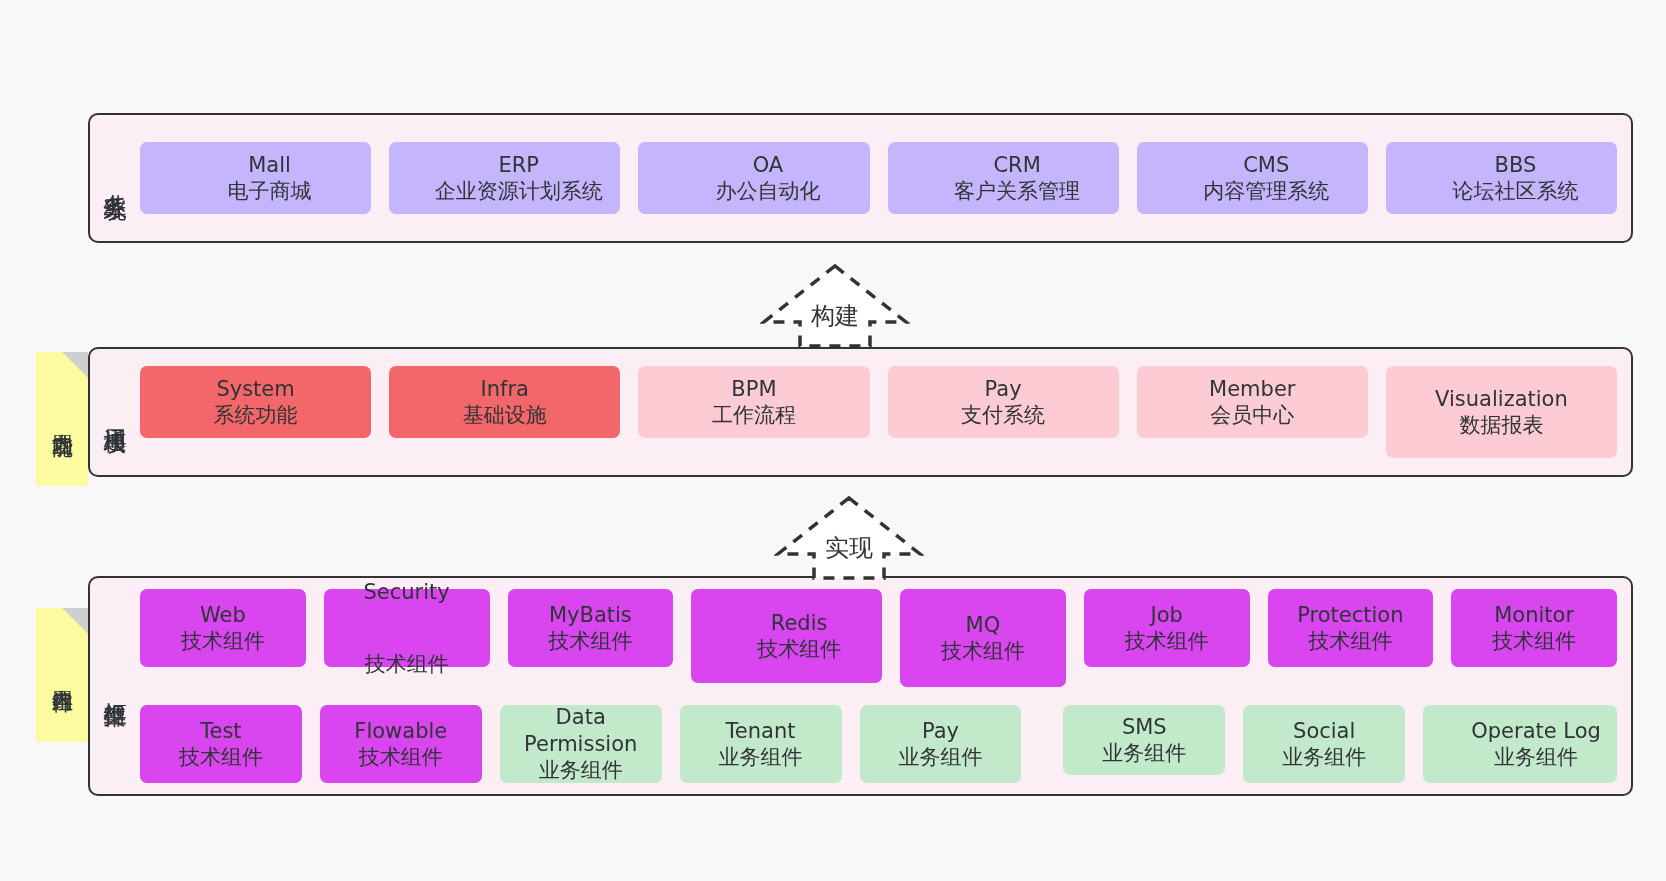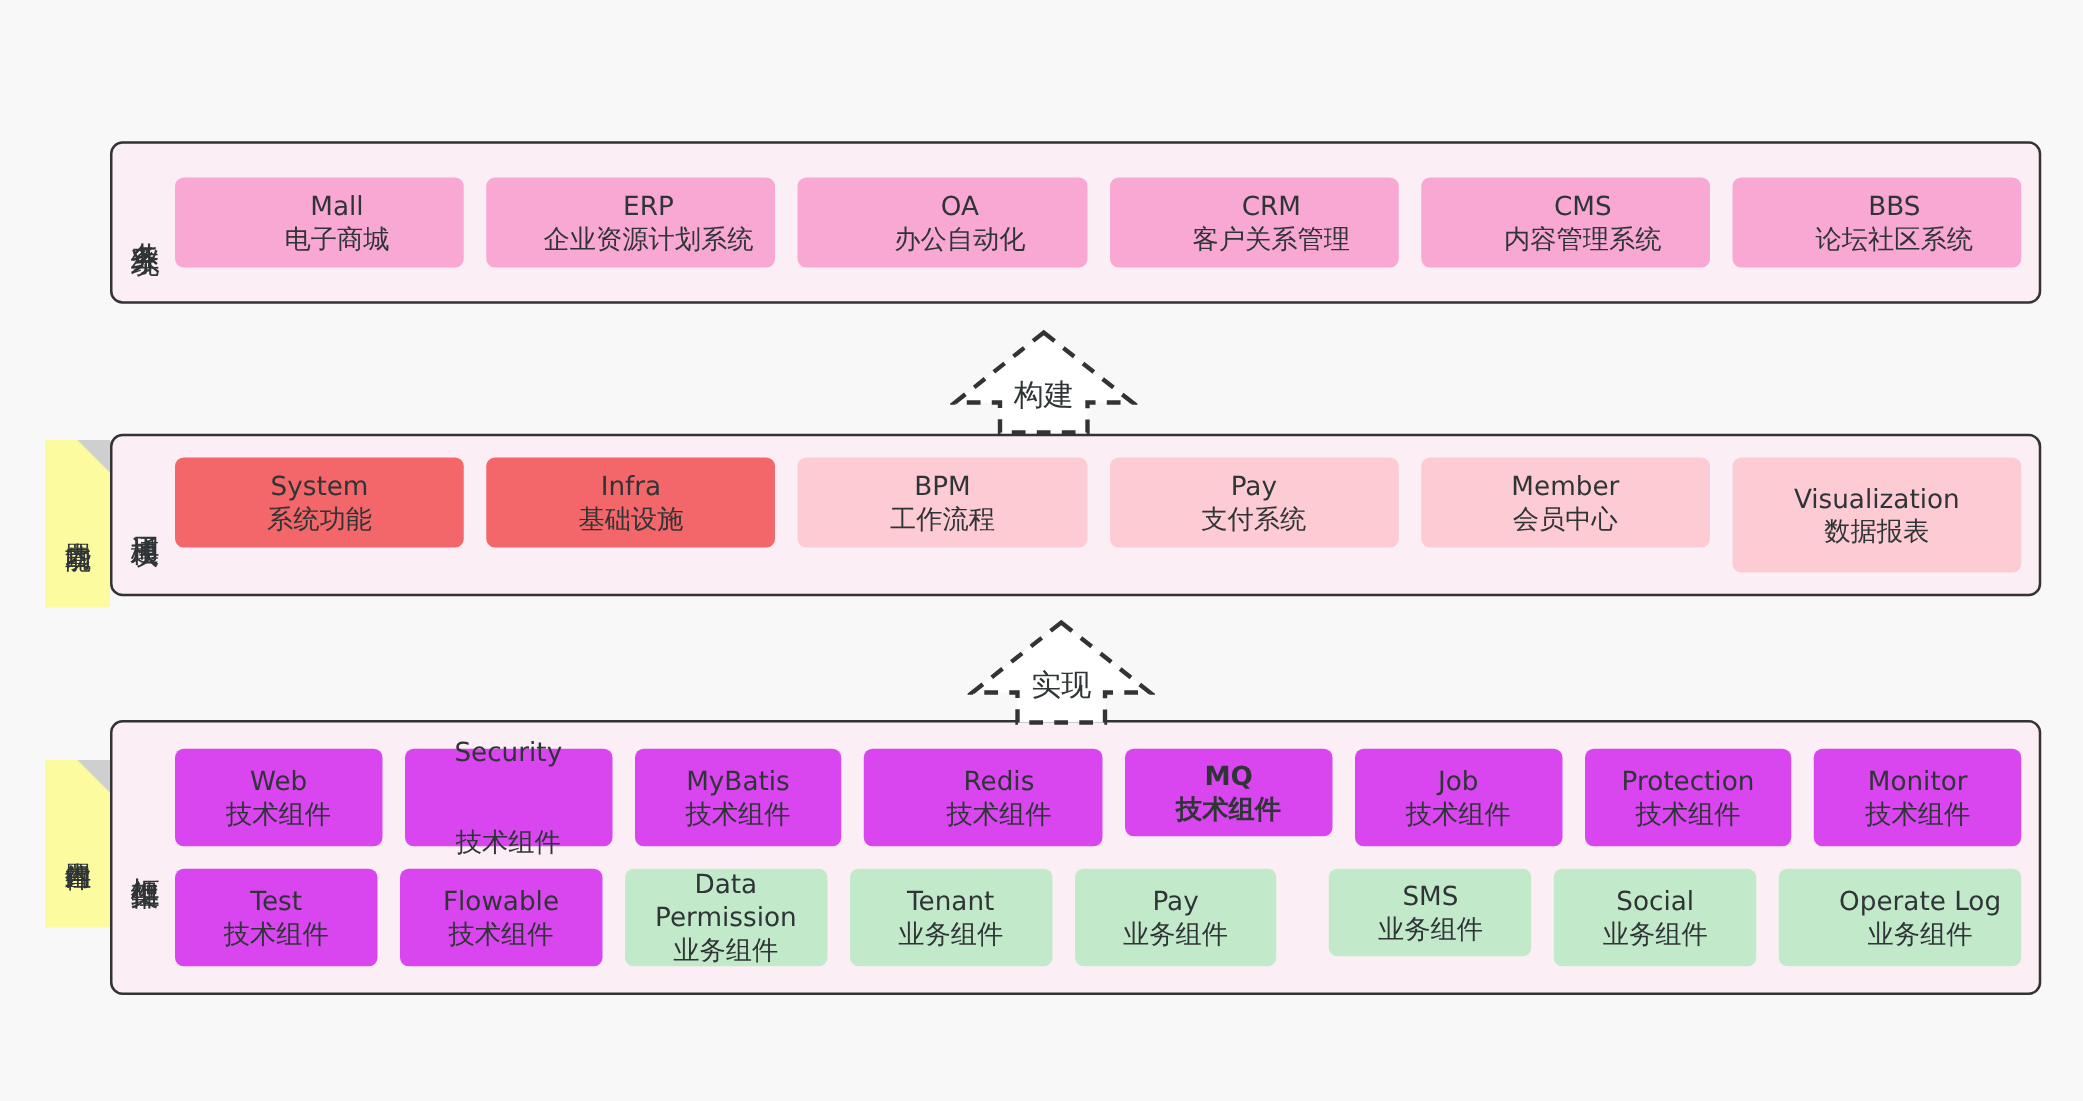--- a/index.html
+++ b/index.html
@@ -86,21 +86,21 @@
   }
   .node .t1.wrap {
     white-space: normal;
   }
   .node .t2 {
     font-size: 21px;
     line-height: 1.26;
     white-space: nowrap;
   }
 
-  .c-blue      { background: #f9a8d4; padding-left: 32px; }
+  .c-blue      { background: #c4b5fd; padding-left: 32px; }
   .c-red       { background: #f3666a; }
   .c-pink      { background: #fccbd3; }
   .c-green     { background: #d946ef; }
   .c-green-lt  { background: #c3e9cb; }
 
   
   .sticky {
     position: absolute;
     background: #fcfba0;
     display: flex;
@@ -244,25 +244,25 @@
           <div class="t2">技术组件</div>
         </div>
         <div class="node c-green" style="height:78px;gap:45px;">
           <div class="t1">Security</div>
           <div class="t2">技术组件</div>
         </div>
         <div class="node c-green" style="height:78px;">
           <div class="t1">MyBatis</div>
           <div class="t2">技术组件</div>
         </div>
-        <div class="node c-green" style="height:78px;padding-left:29px;">
+        <div class="node c-green" style="height:94px;padding-left:29px;">
           <div class="t1">Redis</div>
           <div class="t2">技术组件</div>
         </div>
-        <div class="node c-green" style="height:70px;font-weight:bold;">
+        <div class="node c-green" style="height:98px;">
           <div class="t1">MQ</div>
           <div class="t2">技术组件</div>
         </div>
         <div class="node c-green" style="height:78px;">
           <div class="t1">Job</div>
           <div class="t2">技术组件</div>
         </div>
         <div class="node c-green" style="height:78px;">
           <div class="t1">Protection</div>
           <div class="t2">技术组件</div>

